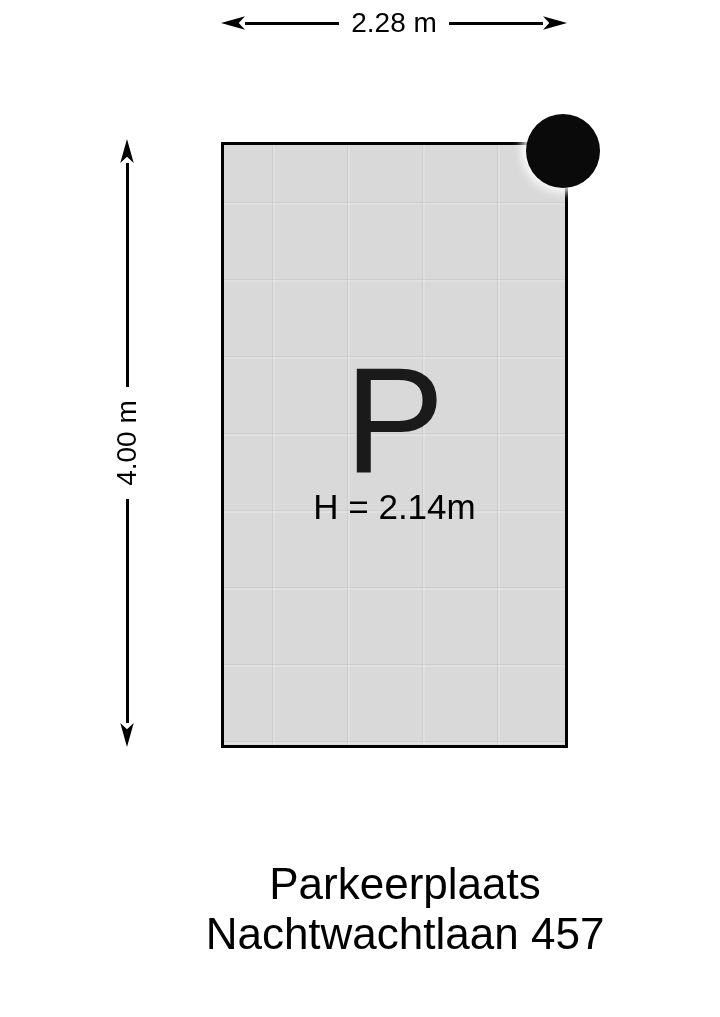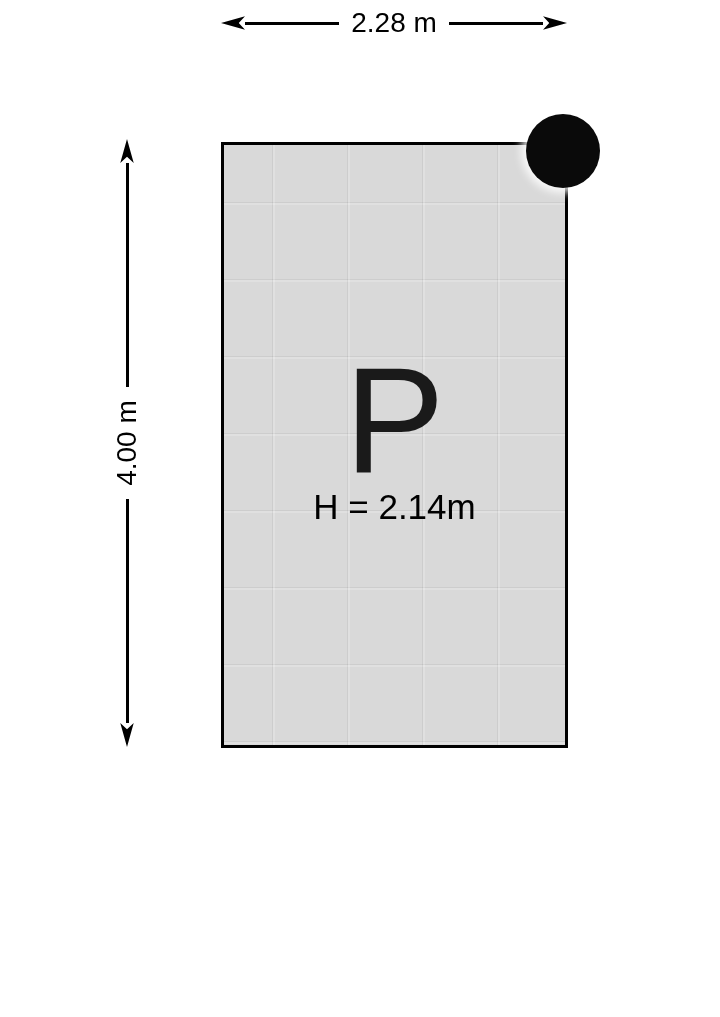--- a/index.html
+++ b/index.html
@@ -138,15 +138,17 @@
   <div class="plan-rect">
     <div class="p-group">
       <div class="p-symbol">P</div>
       <div class="h-label">H = 2.14m</div>
     </div>
   </div>
 
   <div class="pillar"></div>
 
   <div class="caption">
+    <div>Parkeerplaats</div>
+    <div>Nachtwachtlaan 457</div>
   </div>
 
 </div>
 
 </body></html>

